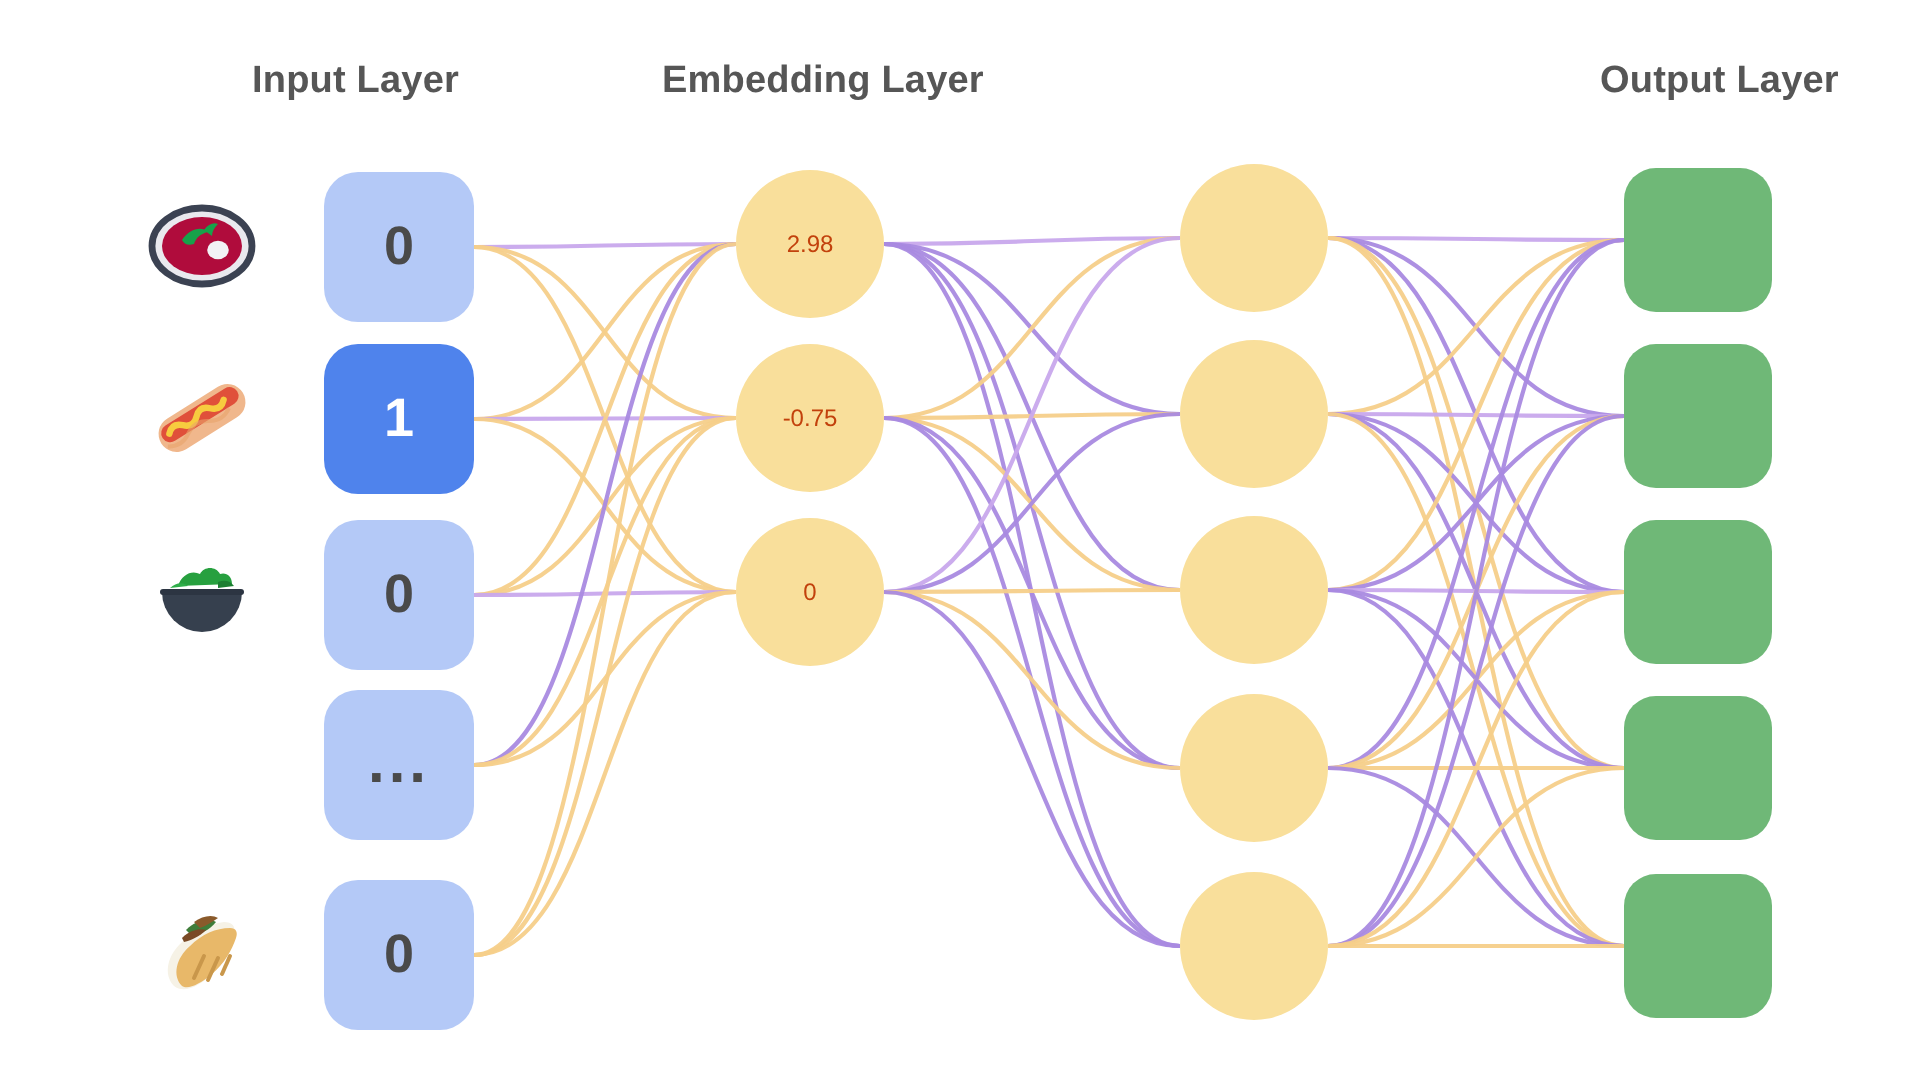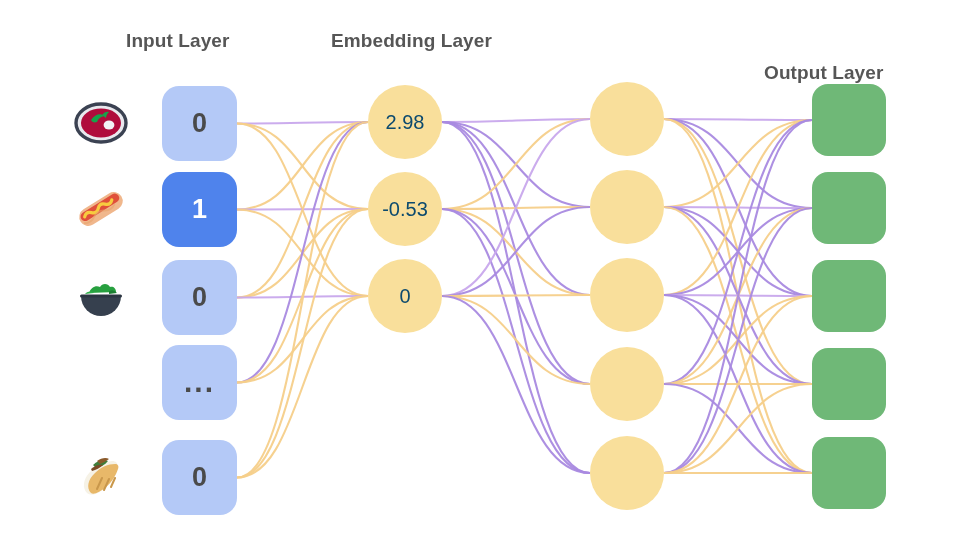--- a/index.html
+++ b/index.html
@@ -26,21 +26,21 @@
     position: absolute;
     font-family: "Liberation Sans", sans-serif;
     font-size: 19px;
     font-weight: bold;
     color: #565656;
     white-space: nowrap;
     letter-spacing: 0.1px;
   }
   #title-input     { left: 126px; top: 30px; }
   #title-embedding { left: 331px; top: 30px; text-align: center; }
-  #title-output    { left: 764px; top: 30px; margin-top: 32px; }
+  #title-output    { left: 800px; top: 30px; }
 
   
   #edges {
     position: absolute;
     left: 0; top: 0;
     width: 960px;
     height: 540px;
     z-index: 1;
   }
 
@@ -95,22 +95,22 @@
   .circle-node {
     position: absolute;
     width: 74px;
     height: 74px;
     border-radius: 50%;
     background: #f9df9b;
     display: flex;
     align-items: center;
     justify-content: center;
     font-family: "Liberation Sans", sans-serif;
-    font-size: 20px;
-    color: #0c4a6e;
+    font-size: 12px;
+    color: #c2410c;
     box-sizing: border-box;
   }
 
   
   .output-box {
     position: absolute;
     width: 74px;
     height: 72px;
     border-radius: 16px;
     background: #6fb877;
@@ -246,21 +246,21 @@
           </g>
         </svg>
       </div>
       <div class="input-box" style="left: 162px; top: 440px;">
         <span>0</span>
       </div>
       <div class="circle-node" style="left: 368px; top: 85px;">
         <span>2.98</span>
       </div>
       <div class="circle-node" style="left: 368px; top: 172px;">
-        <span>-0.53</span>
+        <span>-0.75</span>
       </div>
       <div class="circle-node" style="left: 368px; top: 259px;">
         <span>0</span>
       </div>
       <div class="circle-node" style="left: 590px; top: 82px;">
         <span></span>
       </div>
       <div class="circle-node" style="left: 590px; top: 170px;">
         <span></span>
       </div>

